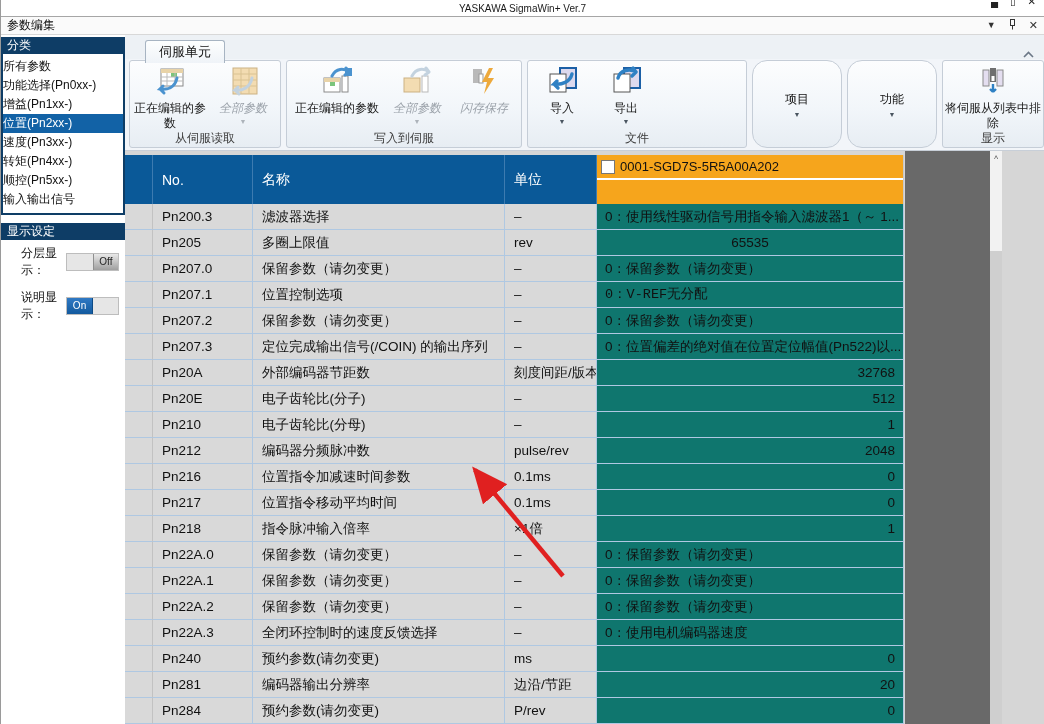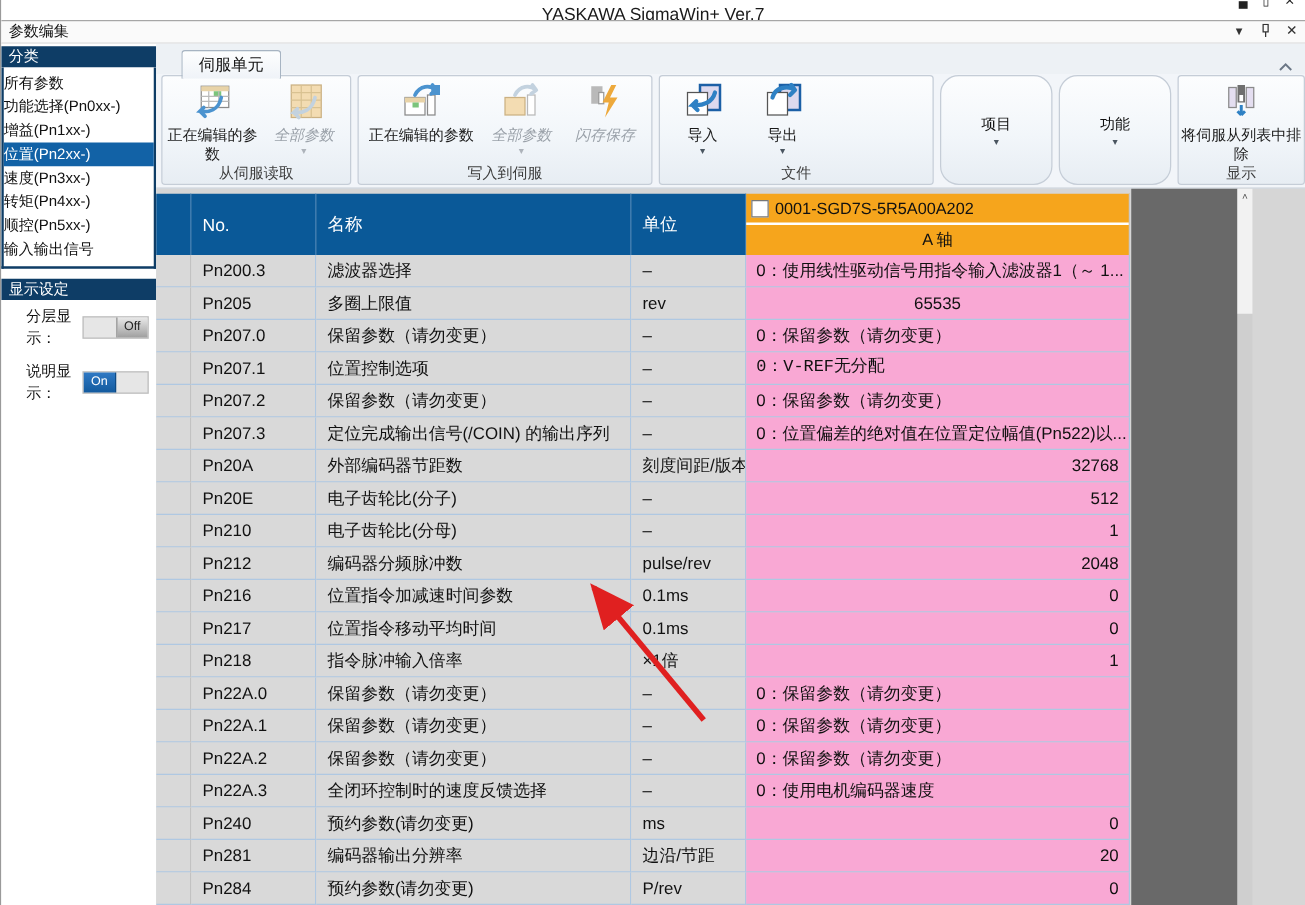--- a/index.html
+++ b/index.html
@@ -2,21 +2,21 @@
 <html><head>
 <meta charset="utf-8">
 <style>
   * { margin:0; padding:0; box-sizing:border-box; }
   html,body { width:1044px; height:724px; overflow:hidden; }
   body { font-family:"Liberation Sans","DejaVu Sans",sans-serif; background:#fff; color:#111; }
   .page { position:relative; width:1044px; height:724px; border-left:1px solid #9a9a9a; overflow:hidden; }
 
   
   .titlebar { height:17px; background:#fff; position:relative; overflow:hidden; border-bottom:1px solid #a6a6a6; }
-  .titlebar .wtitle { position:absolute; left:0; right:0; top:3px; text-align:center; font-size:14px; color:#1a1a1a; }
+  .titlebar .wtitle { position:absolute; left:0; right:0; top:3px; text-align:center; font-size:10px; color:#1a1a1a; }
   .win-btns { position:absolute; right:8px; top:-4px; display:flex; gap:12px; color:#222; font-size:10px; }
 
   
   .panel-head { height:18px; background:#fafafa; border-bottom:1px solid #d8d8d8; display:flex; align-items:center; padding:0 6px; }
   .panel-title { font-size:12px; color:#111; }
   .ph-icons { margin-left:auto; display:flex; align-items:center; gap:12px; color:#333; }
   .ph-icons .gi { font-size:9px; line-height:1; cursor:default; }
   .ph-icons .gi.x { font-size:11px; }
 
   
@@ -66,21 +66,21 @@
   .hc.first { padding-left:0; }
   .orange-head { display:flex; flex-direction:column; background:#f6a51c; color:#111; border-right:1px solid #c8c8c8; }
   .oh-top { height:25px; display:flex; align-items:center; gap:5px; padding-left:4px; border-bottom:2px solid #fff; font-size:13px; }
   .oh-cb { width:14px; height:14px; background:#fff; border:1px solid #777; }
   .oh-axis { flex:1; display:flex; align-items:center; justify-content:center; font-size:13px; }
   .tbody { overflow:hidden; flex:1; }
   .trow { display:grid; grid-template-columns:28px 100px 252px 92px 307px; height:26px; }
   .cell { font-size:13.5px; line-height:25px; white-space:nowrap; overflow:hidden; border-bottom:1px solid #afc8e2; border-right:1px solid #afc8e2; }
   .c-sel { background:#d9d9d9; border-right:1px solid #c2c2c2; }
   .c-no,.c-name,.c-unit { background:#d9d9d9; padding-left:9px; }
-  .c-val { background:#f9a8d4; padding:0 8px; }
+  .c-val { background:#0f766e; padding:0 8px; }
   .filler { width:85px; background:#696969; margin-top:-4px; }
   .sbar { width:12px; margin-top:-4px; background:#cfcfcf; position:relative; }
   .sb-top { height:100px; background:#f2f2f2; text-align:center; }
   .sb-up { font-size:8px; color:#555; line-height:14px; }
 
   .arrow-overlay { position:absolute; left:0; top:0; width:1044px; height:724px; pointer-events:none; z-index:50; }
 </style>
 </head>
 <body>
 
@@ -305,21 +305,20 @@
           <div class="thead">
             <div class="hc first"></div>
             <div class="hc">No.</div>
             <div class="hc">名称</div>
             <div class="hc">单位</div>
             <div class="orange-head">
               <div class="oh-top">
                 <span class="oh-cb"></span>
                 <span>0001-SGD7S-5R5A00A202</span>
               </div>
-              <div class="oh-axis">A 轴</div>
             </div>
           </div>
           <div class="tbody">
 
               <div class="trow">
                 <div class="cell c-sel"></div>
                 <div class="cell c-no">Pn200.3</div>
                 <div class="cell c-name">滤波器选择</div>
                 <div class="cell c-unit">–</div>
                 <div class="cell c-val" style="text-align: left;">0：使用线性驱动信号用指令输入滤波器1（～ 1...</div>

